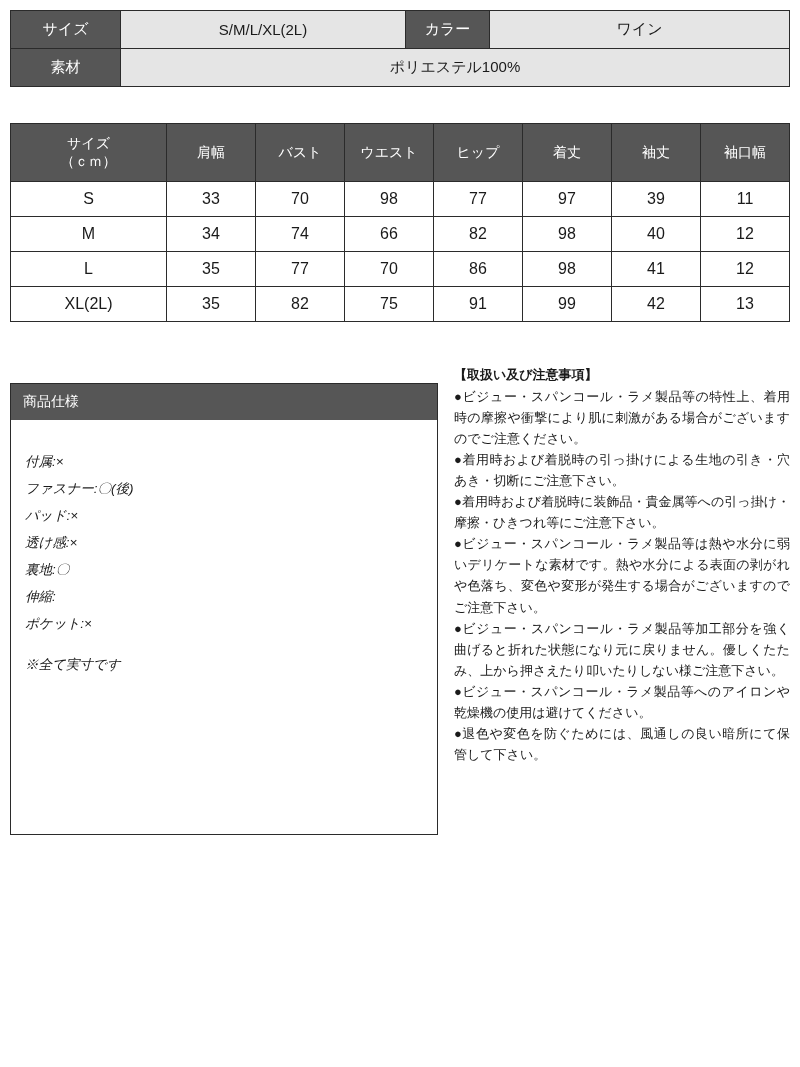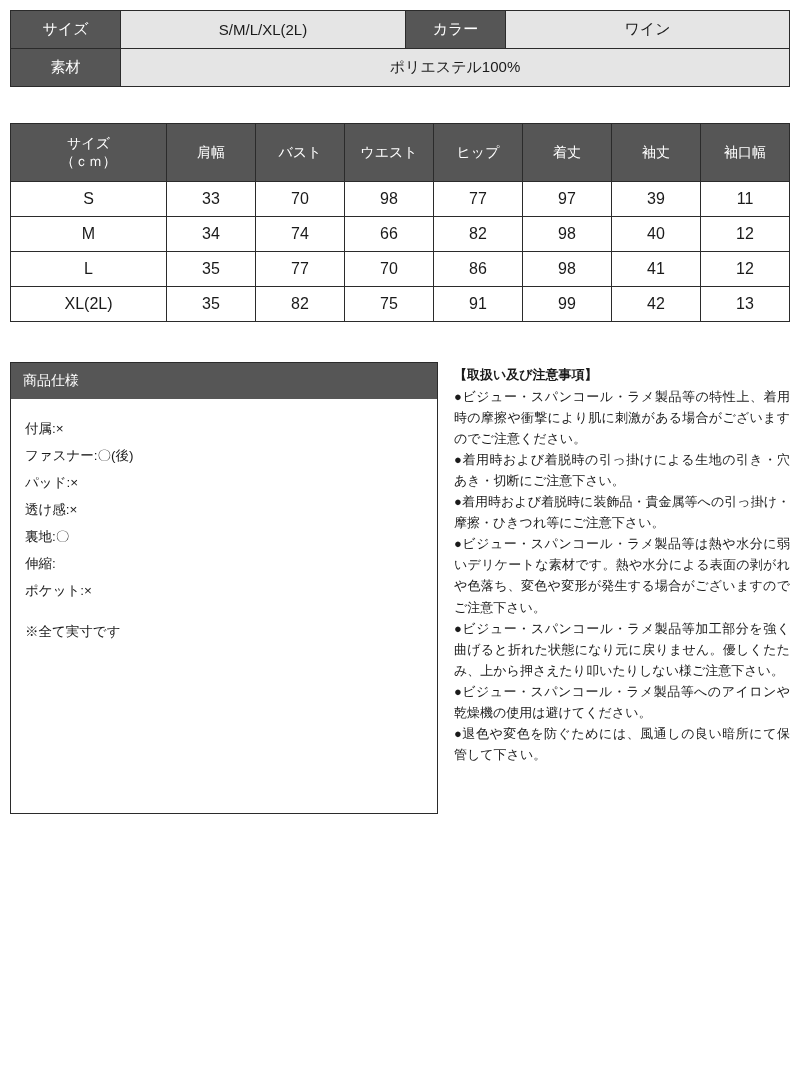--- a/index.html
+++ b/index.html
@@ -75,37 +75,39 @@
   
   .bottom {
     margin: 40px auto 0 auto;
     width: 780px;
     display: flex;
     gap: 16px;
     align-items: flex-start;
   }
   .spec-box {
     width: 428px;
+    margin-top: 21px;
   }
   .spec-box .title {
     background: #565656;
     color: #ffffff;
     font-size: 14px;
     padding: 9px 12px;
     border: 1px solid #2b2b2b;
     border-bottom: none;
   }
   .spec-box .body {
     border: 1px solid #2b2b2b;
     border-top: none;
     height: 415px;
-    padding: 16px 14px;
+    padding: 28px 14px;
     font-size: 13.5px;
     line-height: 2.0;
     color: #1a1a1a;
+    font-style: italic;
   }
   .spec-box .body .gap { height: 14px; }
 
   .notes {
     width: 336px;
     font-size: 13px;
     line-height: 1.62;
     color: #1a1a1a;
     padding-top: 2px;
   }
@@ -121,21 +123,21 @@
 </head>
 <body>
 
 <div class="page">
 
   <table class="spec">
     <tbody>
       <tr>
         <td class="hdr" style="width:110px">サイズ</td>
         <td class="val" style="width:285px">S/M/L/XL(2L)</td>
-        <td class="hdr" style="width:100px">カラー</td>
+        <td class="hdr" style="width:84px">カラー</td>
         <td class="val">ワイン</td>
       </tr>
       <tr>
         <td class="hdr">素材</td>
         <td class="val" colspan="3">ポリエステル100%</td>
       </tr>
     </tbody>
   </table>
 
   <table class="size">

